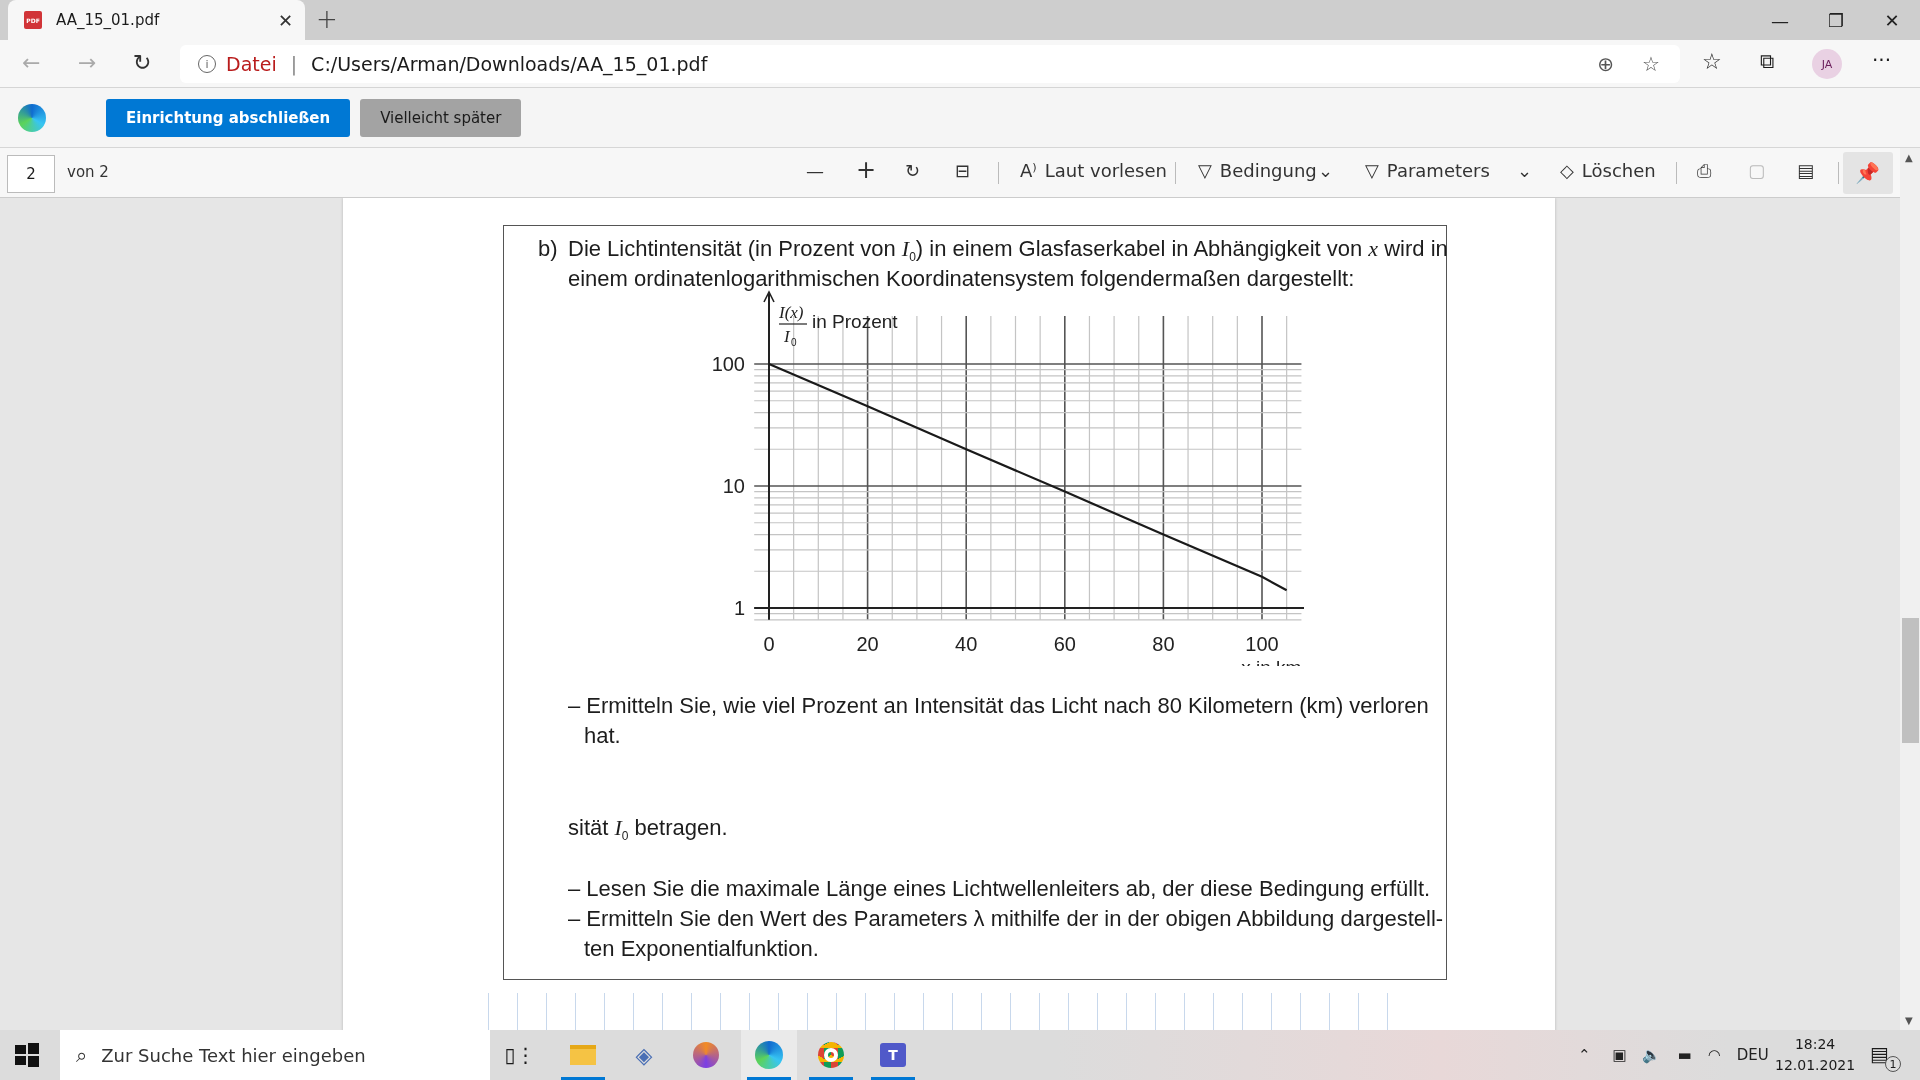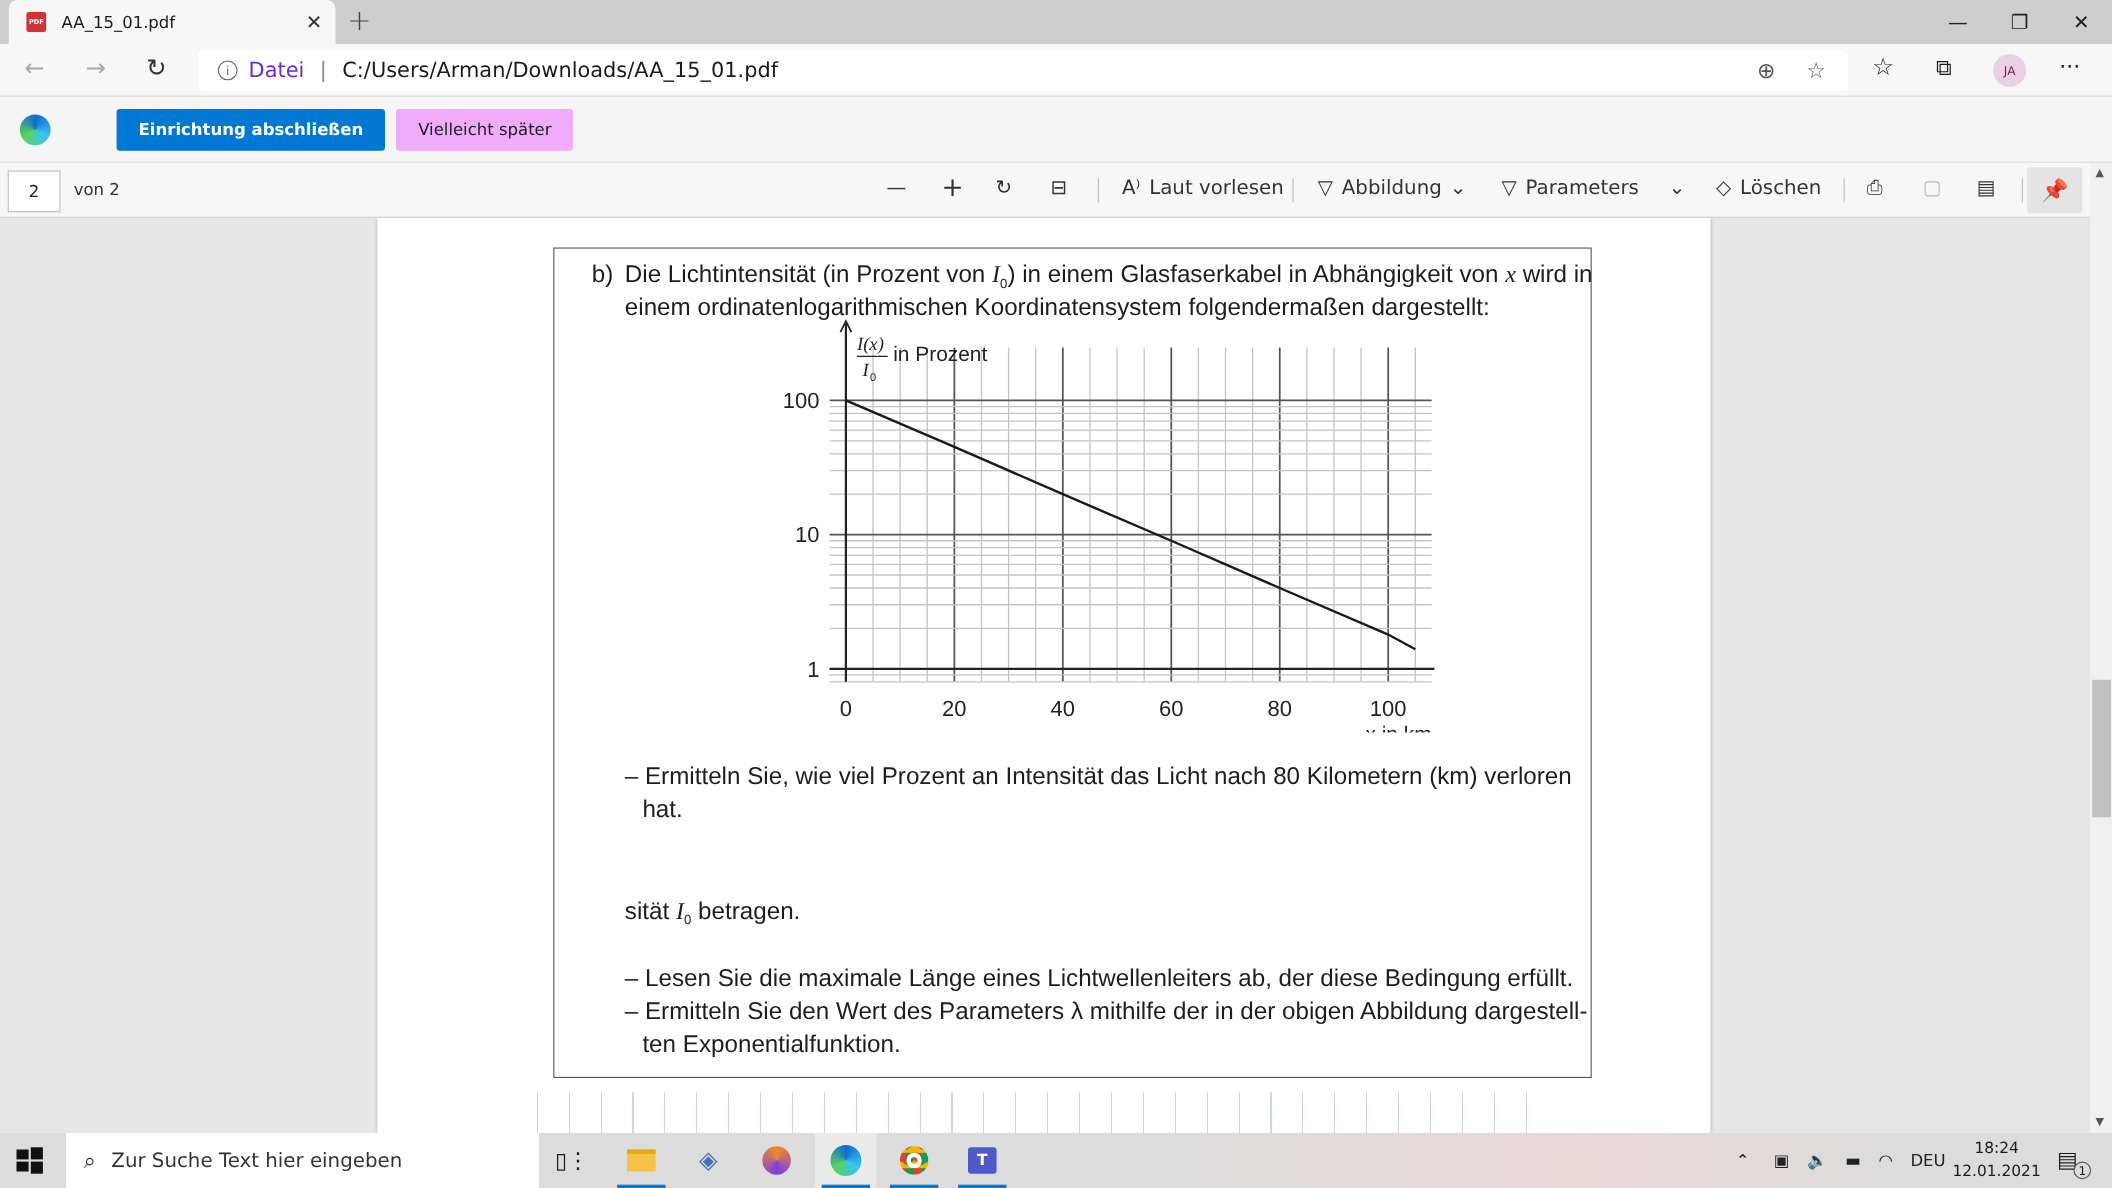--- a/index.html
+++ b/index.html
@@ -10,28 +10,28 @@
 .tab .title{flex:1}
 .tab .x{font-size:18px;color:#333}
 .newtab{position:absolute;left:316px;top:4px;font-size:26px;color:#444;font-weight:300}
 .winctl{position:absolute;top:0;right:0;display:flex;height:40px}
 .winctl span{width:56px;display:flex;align-items:center;justify-content:center;font-size:18px;color:#222}
 .addrbar{position:absolute;left:0;top:40px;width:1920px;height:48px;background:#f7f7f7;border-bottom:1px solid #d5d5d5}
 .nav{position:absolute;top:10px;font-size:22px;color:#aaa}
 .nav.reload{color:#333}
 .omni{position:absolute;left:180px;top:5px;width:1500px;height:38px;background:#fff;border-radius:6px;display:flex;align-items:center;padding-left:18px;font-size:19px}
 .omni .info{width:18px;height:18px;border:1.5px solid #666;border-radius:50%;font-size:11px;display:flex;align-items:center;justify-content:center;color:#666;margin-right:10px}
-.omni .datei{color:#6d28d9}
+.omni .datei{color:#b91c1c}
 .omni .sep{margin:0 14px;color:#888}
 .omni .right{position:absolute;right:20px;display:flex;gap:28px;font-size:20px;color:#555}
 .avatar{width:30px;height:30px;border-radius:50%;background:#e9d1e3;color:#6b1e5b;font-size:11px;font-weight:normal;display:flex;align-items:center;justify-content:center}
 .infobar{position:absolute;left:0;top:88px;width:1920px;height:60px;background:#f5f5f5;border-bottom:1px solid #d6d6d6;display:flex;align-items:center;padding-left:18px;font-size:15px}
 .edgelogo{width:28px;height:28px;border-radius:50%;background:conic-gradient(#0f6bcf,#37c5f3,#5cd35a,#0f6bcf);margin-right:20px}
 .btn-primary{background:#0078d4;color:#fff;font-weight:bold;padding:0 20px;height:38px;display:flex;align-items:center;border-radius:3px;margin-left:40px;font-size:15px}
-.btn-sec{background:#f0abfc;padding:0 20px;height:38px;display:flex;align-items:center;border-radius:3px;margin-left:10px;font-size:15px}
+.btn-sec{background:#a3a3a3;padding:0 20px;height:38px;display:flex;align-items:center;border-radius:3px;margin-left:10px;font-size:15px}
 .pdfbar{position:absolute;left:0;top:148px;width:1900px;height:50px;background:#f7f7f7;border-bottom:1px solid #ccc}
 .pagebox{position:absolute;left:7px;top:7px;width:48px;height:38px;border:1px solid #bbb;background:#fff;display:flex;align-items:center;justify-content:center;font-size:15px}
 .vonn{position:absolute;left:67px;top:15px;font-size:15px;color:#333}
 .tool{position:absolute;top:12px;font-size:18px;color:#333;display:flex;align-items:center;gap:8px}
 .tool .lbl{font-size:18px}
 .vsep{position:absolute;top:14px;width:1px;height:22px;background:#bbb}
 .pin{position:absolute;left:1843px;top:4px;width:50px;height:42px;background:#e4e4e4;border-radius:3px;display:flex;align-items:center;justify-content:center;font-size:20px}
 .viewport{position:absolute;left:0;top:198px;width:1900px;height:832px;background:#e6e6e6;overflow:hidden}
 .page{position:absolute;left:343px;top:0;width:1212px;height:900px;background:#fff;box-shadow:0 0 3px rgba(0,0,0,.2)}
 .qbox{position:absolute;left:160px;top:27px;width:944px;height:755px;border:1.5px solid #555}
@@ -101,21 +101,21 @@
   <span class="tool" style="left:905px">↻</span>
   <span class="tool" style="left:955px">⊟</span>
   <span class="vsep" style="left:998px"></span>
   <span class="tool" style="left:1020px">
       <span>A⁾</span>
       <span class="lbl">Laut vorlesen</span>
     </span>
   <span class="vsep" style="left:1175px"></span>
   <span class="tool" style="left:1198px">
       <span>▽</span>
-      <span class="lbl">Abbildung</span>
+      <span class="lbl">Bedingung</span>
     </span>
   <span class="tool" style="left:1318px">⌄</span>
   <span class="tool" style="left:1365px">
       <span>▽</span>
       <span class="lbl">Parameters</span>
     </span>
   <span class="tool" style="left:1517px">⌄</span>
   <span class="tool" style="left:1560px">
       <span>◇</span>
       <span class="lbl">Löschen</span>

